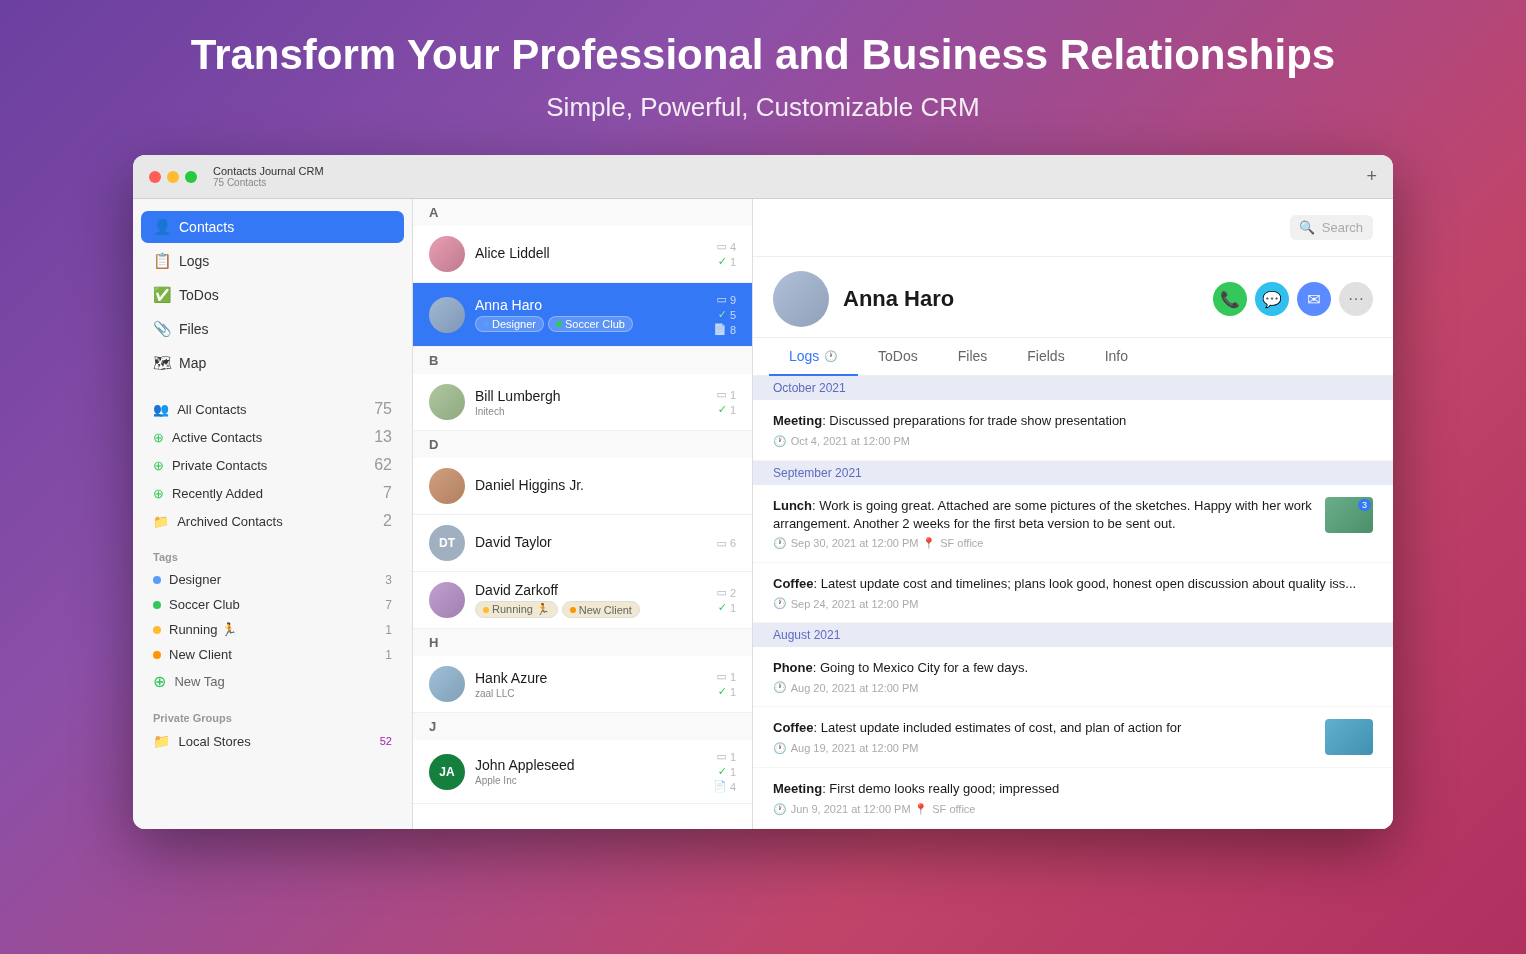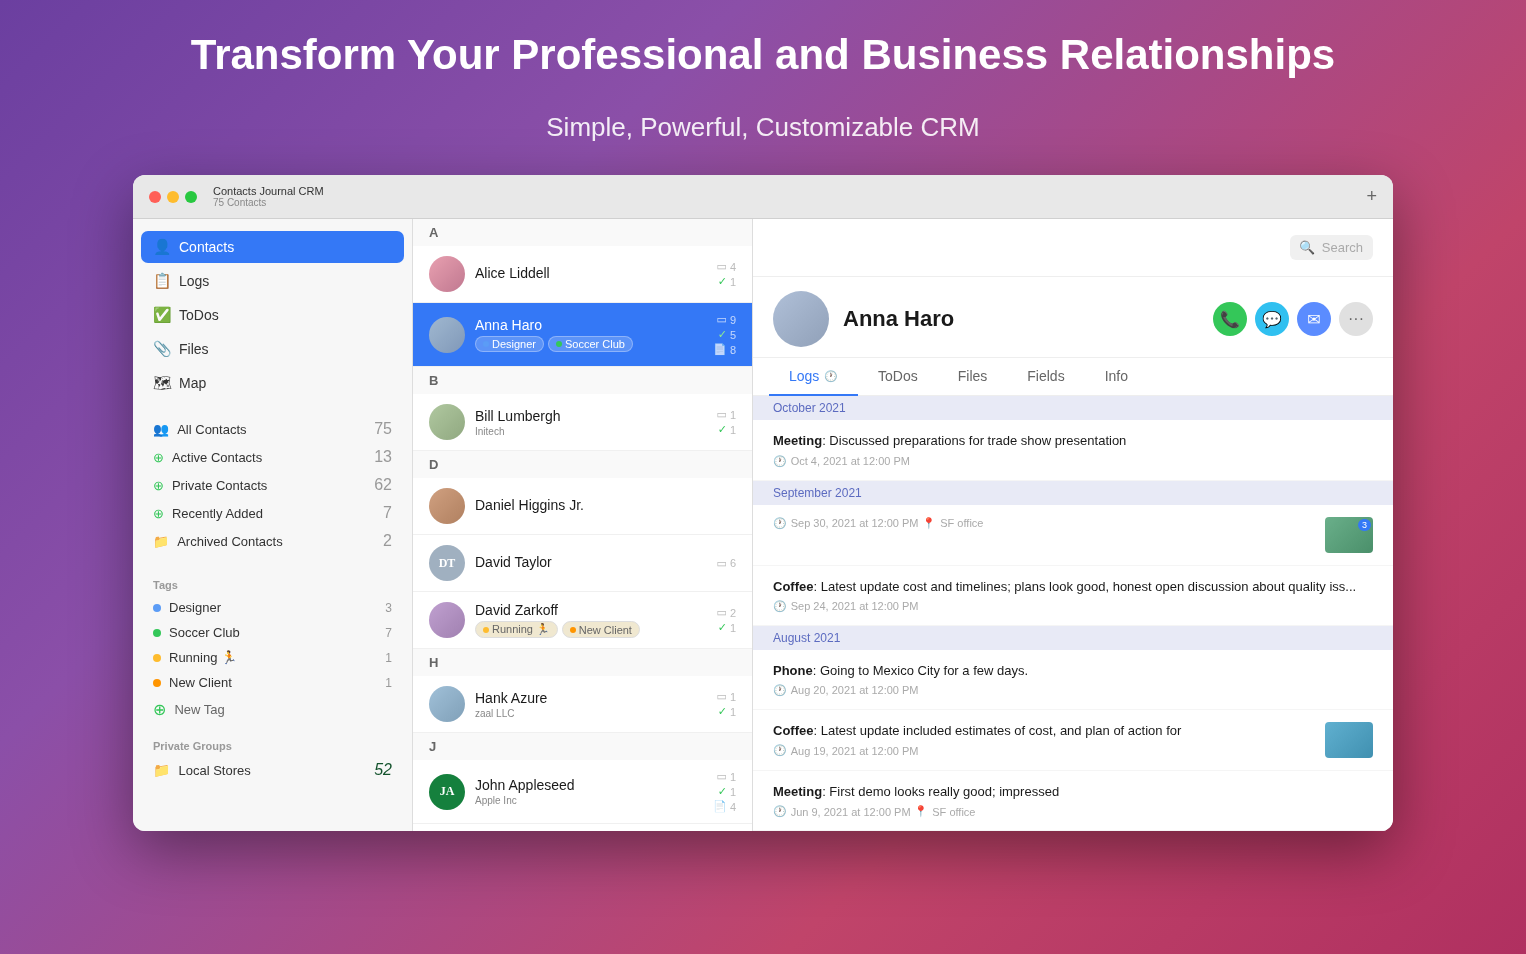--- a/index.html
+++ b/index.html
@@ -19,21 +19,20 @@
       text-align: center;
       margin-bottom: 12px;
       line-height: 1.2;
     }
     .hero-subtitle {
       color: rgba(255,255,255,0.9);
       font-size: 26px;
       font-weight: 400;
       text-align: center;
       margin-bottom: 32px;
-      margin-top: 20px;
     }
     .app-window {
       width: 1260px;
       background: #f0f0f0;
       border-radius: 12px;
       overflow: hidden;
       box-shadow: 0 20px 60px rgba(0,0,0,0.4);
       display: flex;
       flex-direction: column;
       min-height: 640px;
@@ -122,21 +121,21 @@
     .filter-item .filter-icon {
       margin-right: 8px;
       font-size: 13px;
       color: #666;
     }
     .filter-item .filter-count {
       margin-left: auto;
       font-size: 16px;
       color: #999;
     }
-    .tags-section { margin-top: 16px; }
+    .tags-section { margin-top: 8px; }
     .tag-item {
       display: flex;
       align-items: center;
       padding: 5px 20px;
       font-size: 13px;
       color: #333;
       cursor: pointer;
     }
     .tag-dot {
       width: 8px; height: 8px; border-radius: 50%;
@@ -159,21 +158,21 @@
     .private-groups { margin-top: 8px; }
     .group-item {
       display: flex;
       align-items: center;
       padding: 5px 20px;
       font-size: 13px;
       color: #333;
       cursor: pointer;
     }
     .group-icon { margin-right: 8px; color: #5a9; font-size: 14px; }
-    .group-count { margin-left: auto; font-size: 16px; color: #14532d; font-style: italic; }
+    .group-count { margin-left: auto; font-size: 11px; color: #a21caf; }
     
     .contact-list {
       width: 340px;
       background: #fff;
       border-right: 1px solid #ddd;
       overflow-y: auto;
       flex-shrink: 0;
     }
     .section-header {
       padding: 6px 16px;
@@ -198,21 +197,20 @@
       background: #ccc;
       margin-right: 10px;
       flex-shrink: 0;
       display: flex;
       align-items: center;
       justify-content: center;
       font-size: 14px;
       font-weight: 600;
       color: #fff;
       overflow: hidden;
-      font-family: Liberation Serif, serif;
     }
     .contact-info { flex: 1; min-width: 0; }
     .contact-name {
       font-size: 14px;
       font-weight: 500;
       color: #1a1a1a;
       margin-bottom: 2px;
     }
     .contact-item.selected .contact-name { color: #fff; }
     .contact-sub {
@@ -719,20 +717,23 @@
             <div class="log-date">
               <span>🕐</span>
               <span>Oct 4, 2021 at 12:00 PM</span>
             </div>
           </div>
         </div>
 
         <div class="log-month-header">September 2021</div>
         <div class="log-entry">
           <div class="log-text-block">
+            <div class="log-title">
+              <strong>Lunch</strong>: <span>Work is going great. Attached are some pictures of the sketches. Happy with her work arrangement. Another 2 weeks for the first beta version to be sent out.</span>
+            </div>
             <div class="log-date">
               <span>🕐</span>
               <span>Sep 30, 2021 at 12:00 PM</span>
               <span>📍</span>
               <span>SF office</span>
             </div>
           </div>
           <div class="log-thumb">
             <span class="log-thumb-badge">3</span>
           </div>

